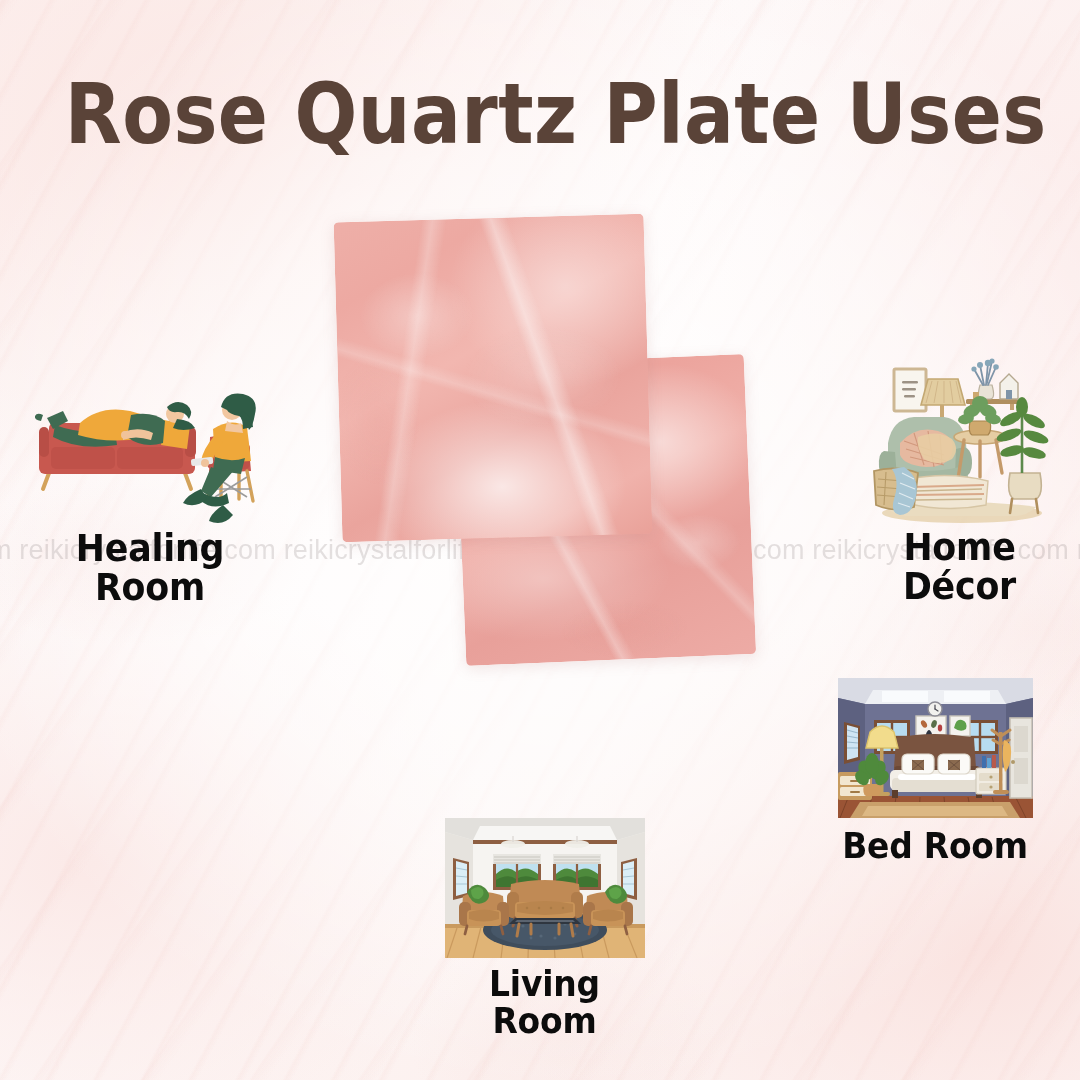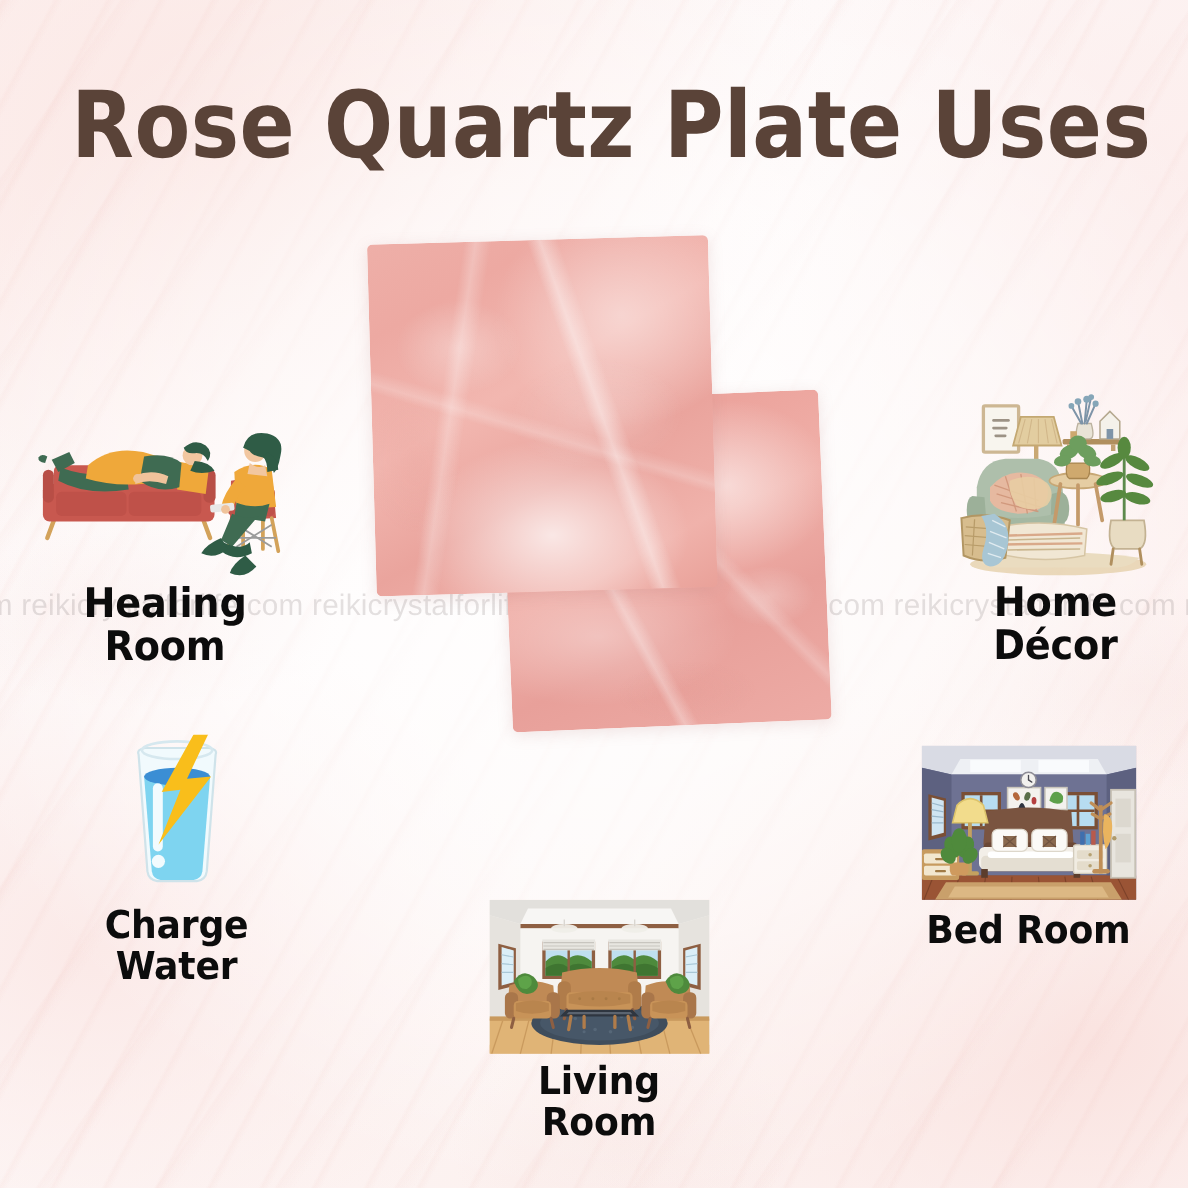--- a/index.html
+++ b/index.html
@@ -372,41 +372,20 @@
           <line x1="32" y1="118" x2="44" y2="124"></line>
             <line x1="30" y1="128" x2="45" y2="134"></line>
           <line x1="29" y1="138" x2="43" y2="144"></line>
             <line x1="28" y1="148" x2="40" y2="152"></line>
         </g>
       </svg>
     </div>
     <div class="item-label">Home Décor</div>
   </div>
 
-  <div class="item" id="item-charge">
-    <div class="art">
-      <svg viewBox="0 0 110 150" xmlns="http://www.w3.org/2000/svg">
-
-        <path d="M20 18 q-2 -5 6 -6 l58 0 q8 1 6 6 l-8 106 q-1 8 -9 9 l-36 0 q-8 -1 -9 -9 z" fill="#f1fafd" stroke="#cfe3ea" stroke-width="2"></path>
-
-        <path d="M25 38 l60 0 l-7 86 q-1 7 -8 8 l-30 0 q-7 -1 -8 -8 z" fill="#7ed4f0"></path>
-
-        <ellipse cx="55" cy="38" rx="30" ry="8" fill="#3b8ed4"></ellipse>
-
-        <ellipse cx="55" cy="14" rx="32" ry="8" fill="none" stroke="#d6e8ef" stroke-width="2.4"></ellipse>
-
-        <rect x="33" y="44" width="9" height="62" rx="4.5" fill="#ffffff" opacity=".9"></rect>
-        <circle cx="38" cy="115" r="6" fill="#ffffff" opacity=".9"></circle>
-
-        <path d="M72 -4 L41 52 L58 50 L38 100 L86 38 L64 40 L84 -2 Z" fill="#f9be1b"></path>
-      </svg>
-    </div>
-    <div class="item-label">Charge
-Water</div>
-  </div>
 
   <div class="item" id="item-living">
     <div class="art">
       <svg viewBox="0 0 200 140" xmlns="http://www.w3.org/2000/svg">
         <rect x="0" y="0" width="200" height="140" fill="#f1efec"></rect>
 
         <path d="M0 0 L200 0 L200 14 L172 22 L28 22 L0 14 Z" fill="#e2e0dc"></path>
         <path d="M28 22 L172 22 L165 8 L35 8 Z" fill="#f7f6f4"></path>
 
         <rect x="28" y="22" width="144" height="4" fill="#8e5f42"></rect>

